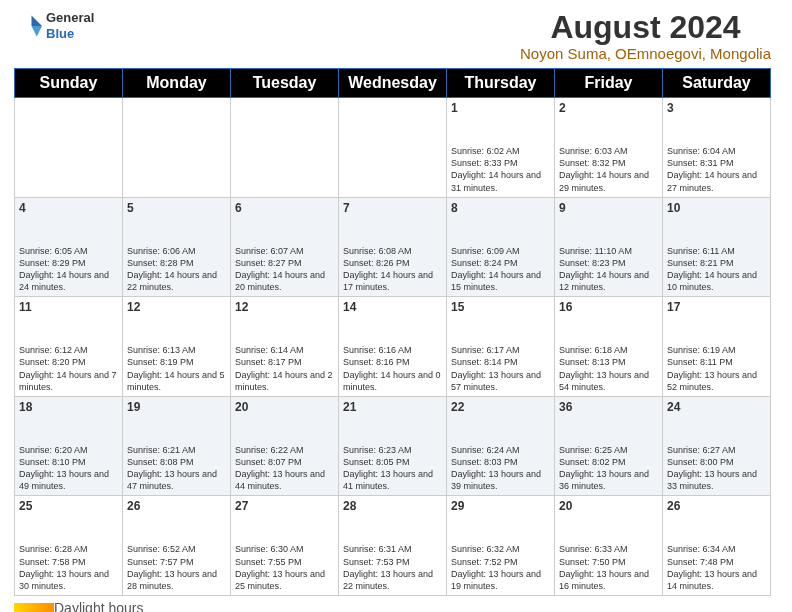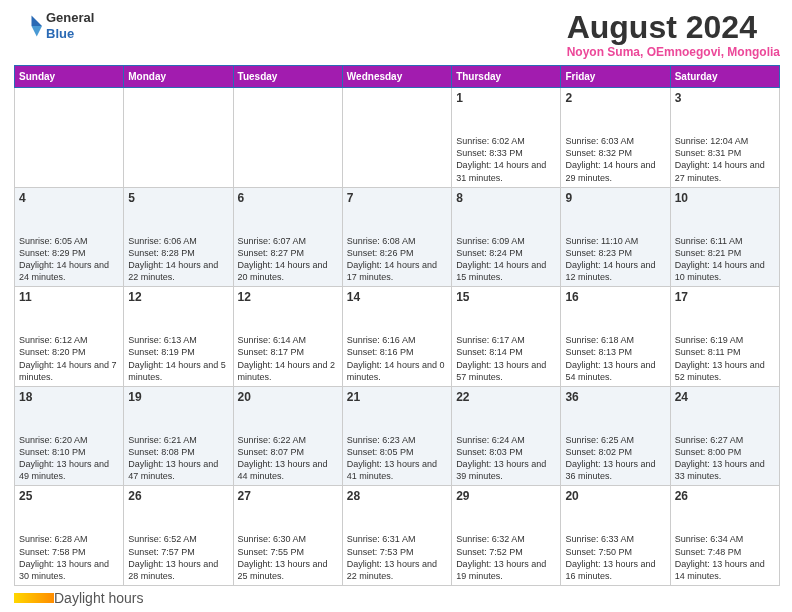--- a/index.html
+++ b/index.html
@@ -6,21 +6,21 @@
     body {
       font-family: Arial, sans-serif;
       background: #fff;
       width: 792px;
       height: 612px;
       overflow: hidden;
     }
     .page {
       width: 792px;
       height: 612px;
-      padding: 10px 12px 10px 14px;
+      padding: 10px 21px 10px 14px;
       display: flex;
       flex-direction: column;
       border-radius: 15px;
     }
     .header {
       display: flex;
       justify-content: space-between;
       align-items: flex-start;
       margin-bottom: 6px;
     }
@@ -34,46 +34,46 @@
       font-weight: bold;
       line-height: 1.2;
     }
     .logo-text .general { color: #333; }
     .logo-text .blue { color: #2a6ab5; }
     .logo-icon {
       width: 28px;
       height: 28px;
     }
     .title-section {
-      text-align: left;
+      text-align: center;
       margin-left: 32px;
     }
     .month-year {
       font-size: 32px;
       font-weight: bold;
       color: #333;
       line-height: 1.1;
     }
     .location {
-      font-size: 12px;
-      color: #ec4899;
-      font-weight: bold;
+      font-size: 15px;
+      color: #a16207;
+      font-weight: normal;
     }
     .calendar-table {
       width: 100%;
       border-collapse: collapse;
       flex: 1;
     }
     .calendar-table th {
-      background: #a21caf;
+      background: #000000;
       color: #fff;
-      font-size: 10px;
+      font-size: 16px;
       font-weight: bold;
       padding: 5px 4px;
-      text-align: left;
+      text-align: center;
       border: 1px solid #2a6ab5;
     }
     .calendar-table td {
       border: 1px solid #ccc;
       vertical-align: top;
       padding: 3px 4px;
       font-size: 9.5px;
       color: #333;
       width: calc(100% / 7);
       background: #fff;
@@ -157,21 +157,21 @@
           </td>
           <td>
             <span class="day-num">2</span>
             <div class="day-info">Sunrise: 6:03 AM
 Sunset: 8:32 PM
 Daylight: 14 hours
 and 29 minutes.</div>
           </td>
           <td>
             <span class="day-num">3</span>
-            <div class="day-info">Sunrise: 12:04 AM
+            <div class="day-info">Sunrise: 6:04 AM
 Sunset: 8:31 PM
 Daylight: 14 hours
 and 27 minutes.</div>
           </td>
         </tr>
         <tr>
           <td>
             <span class="day-num">4</span>
             <div class="day-info">Sunrise: 6:05 AM
 Sunset: 8:29 PM

